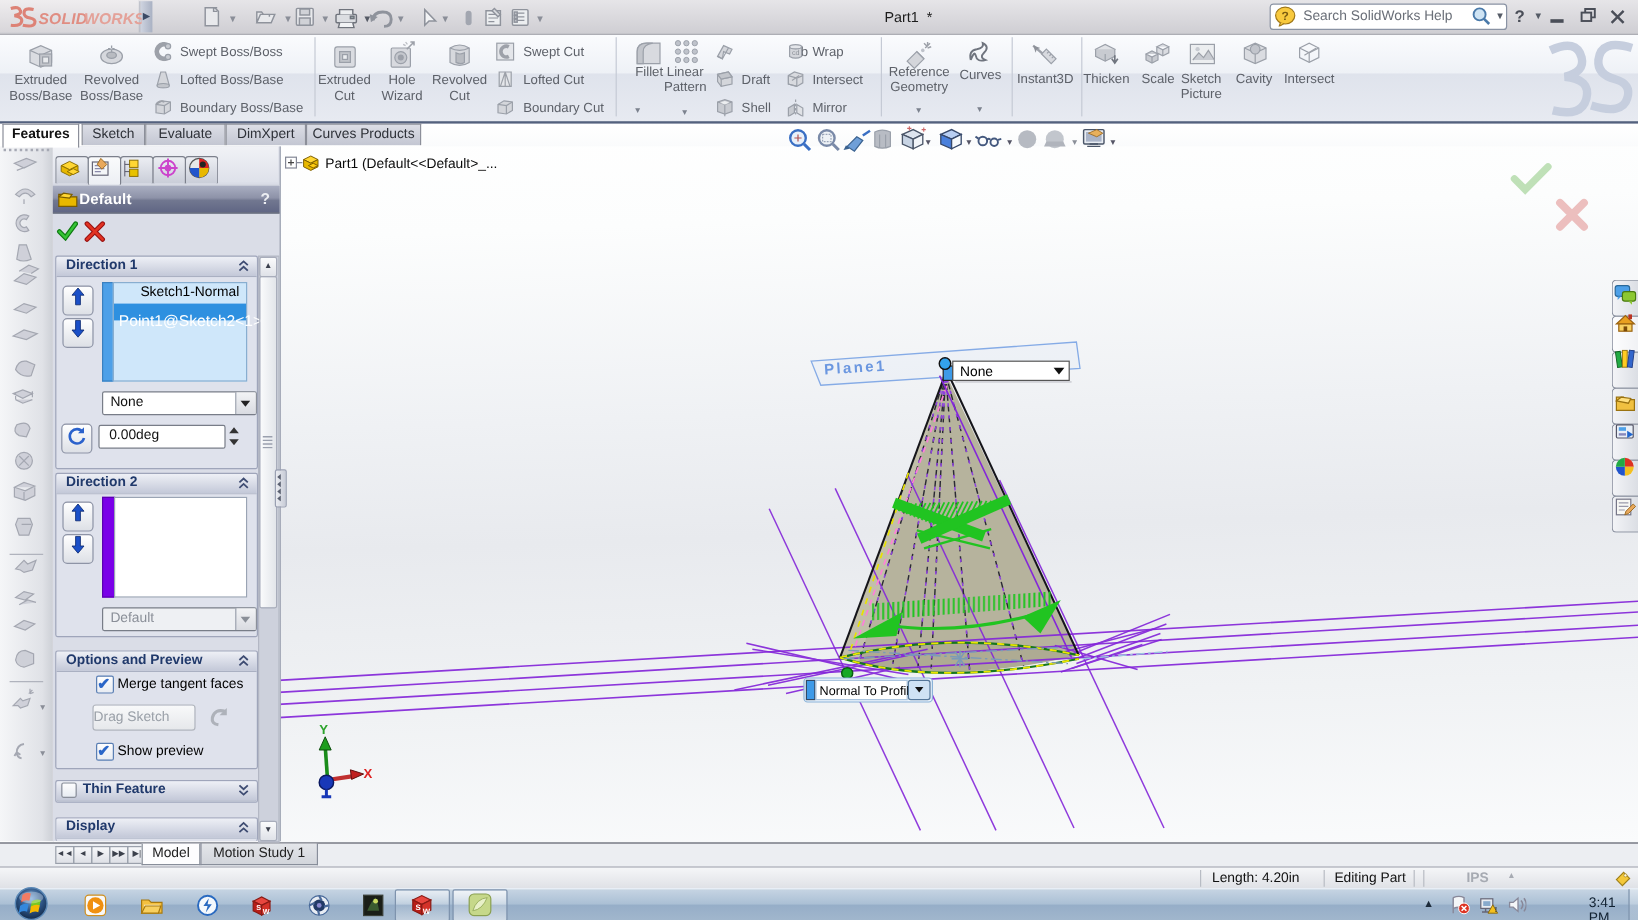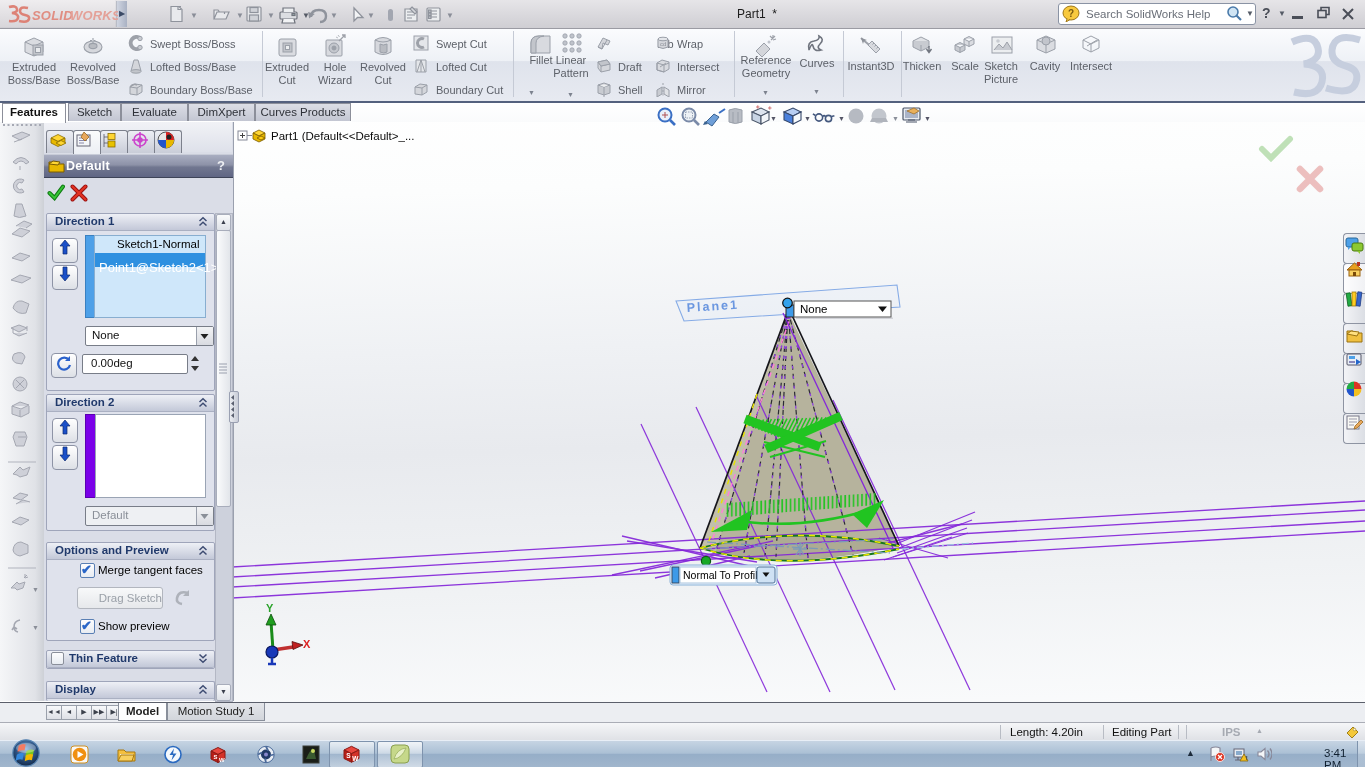--- a/index.html
+++ b/index.html
@@ -480,21 +480,21 @@
 
 <div class="group" style="top:542px;height:97px;">
  <div class="ghead">Options and Preview<svg class="chevs" width="10" height="11" viewBox="0 0 10 11">
         <path d="M1.5,5 L5,1.8 L8.5,5 M1.5,9.5 L5,6.3 L8.5,9.5" fill="none" stroke="#3e4c72" stroke-width="1.5"></path>
       </svg></div>
 </div>
 <div class="cb" style="left:80px;top:563px;">
     <span class="cbchk">✔</span>
   </div>
 <div class="abs" style="left:98px;top:564px;font-size:11.5px;z-index:5;">Merge tangent faces</div>
-<div class="abs" style="left:77px;top:587px;width:84px;height:20px;background:linear-gradient(#f8f9fa,#e6e8eb);border:1px solid #b2b6be;border-radius:3px;color:#9aa0a8;font-size:11.5px;text-align:right;line-height:20px;z-index:5;">Drag Sketch</div>
+<div class="abs" style="left:77px;top:587px;width:84px;height:20px;background:linear-gradient(#f8f9fa,#e6e8eb);border:1px solid #b2b6be;border-radius:3px;color:#9aa0a8;font-size:11.5px;text-align:left;line-height:20px;z-index:5;">Drag Sketch</div>
 <svg class="abs" style="left:172px;top:589px;z-index:5;" width="20" height="17" viewBox="0 0 20 17">
  <path d="M16,4 q-9,-3 -11,5 q-1,5 5,6" fill="none" stroke="#aeb2ba" stroke-width="2.6"></path>
  <path d="M17,1 v6 h-6 z" fill="#aeb2ba"></path>
 </svg>
 <div class="cb" style="left:80px;top:619px;">
     <span class="cbchk">✔</span>
   </div>
 <div class="abs" style="left:98px;top:620px;font-size:11.5px;z-index:5;">Show preview</div>
 
 <div class="group" style="top:650px;height:17px;">
@@ -777,21 +777,21 @@
       <path d="M10,190 l6,-6 2,2 -6,6 -3,1 z" fill="#e8a85c" stroke="#9a6820" stroke-width=".8"></path>
  </g>
 </svg>
 
 <div class="abs" id="modeltabs"></div>
 <div class="navbtn" style="left:46px;">◄◄</div>
 <div class="navbtn" style="left:61px;">◄</div>
 <div class="navbtn" style="left:76px;">▶</div>
 <div class="navbtn" style="left:91px;">▶▶</div>
 <div class="navbtn" style="left:106px;">▶|</div>
-<div class="mtab" style="left:118px;width:47px;background:#fdfdfe;font-weight:bold;line-height:16px;">Model</div>
+<div class="mtab" style="left:118px;width:47px;background:#fdfdfe;font-weight:normal;line-height:16px;">Model</div>
 <div class="mtab" style="left:167px;width:96px;background:linear-gradient(#e4e6ea,#d2d5db);line-height:16px;">Motion Study 1</div>
 
 <div class="abs" id="statusbar">
   <span class="stsep" style="left:1000px;"></span>
   <span class="abs" style="left:1010px;top:3px;">Length: 4.20in</span>
   <span class="stsep" style="left:1103px;"></span>
   <span class="abs" style="left:1112px;top:3px;">Editing Part</span>
   <span class="stsep" style="left:1178px;"></span>
   <span class="stsep" style="left:1186px;"></span>
   <span class="abs" style="left:1222px;top:3px;color:#a6aab2;font-weight:bold;">IPS</span>

